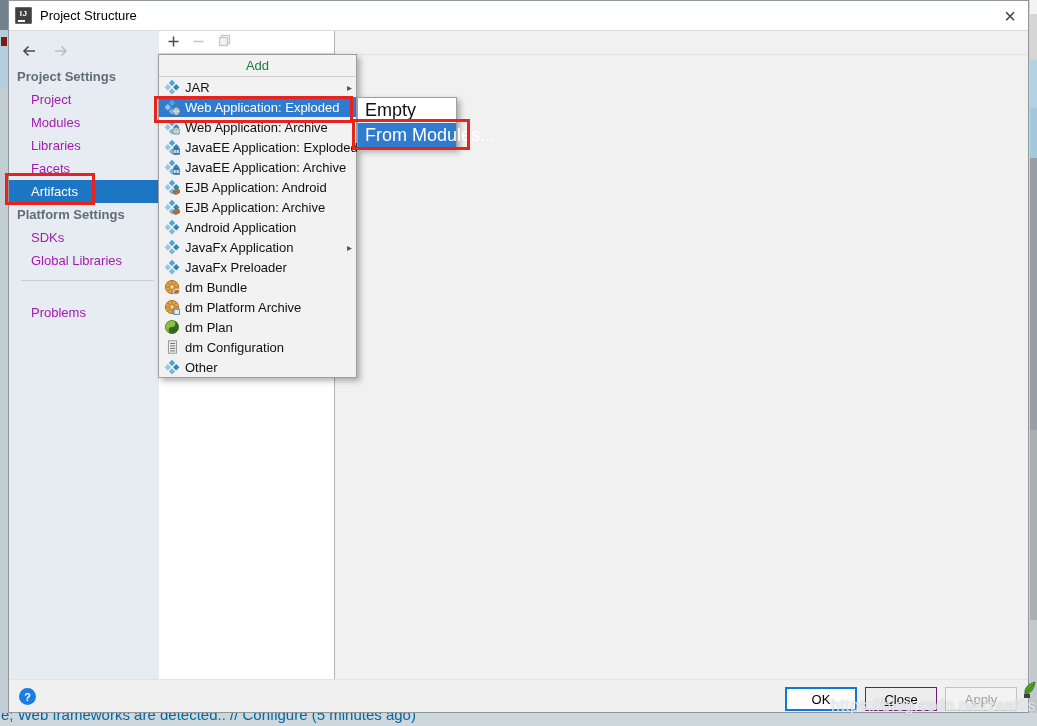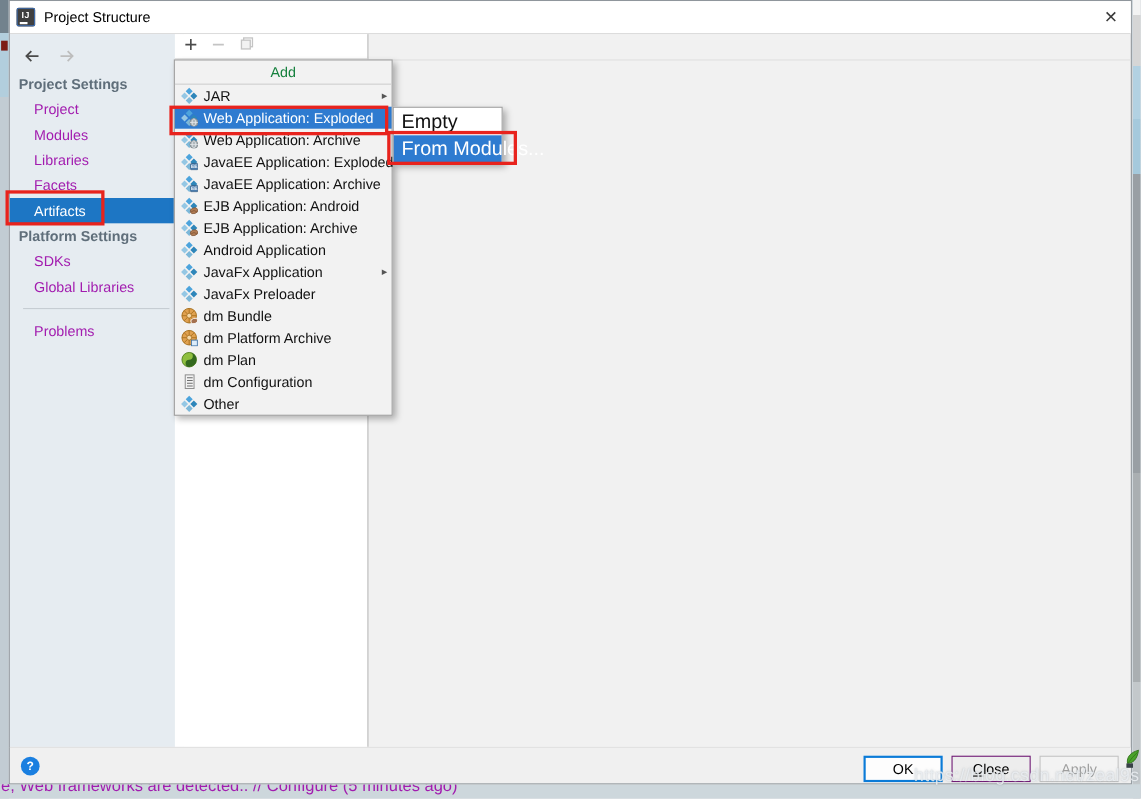--- a/index.html
+++ b/index.html
@@ -11,42 +11,42 @@
        font-family:"Liberation Sans",sans-serif;}
 
   
   .bg-left{position:absolute;left:0;top:0;width:8px;height:726px;
     background:linear-gradient(180deg,#72828d 0,#72828d 30px,#b2cedd 30px,#b2cedd 88px,#c2ccd3 88px,#c2ccd3 726px);}
   .bg-left-mark{position:absolute;left:1px;top:37px;width:6px;height:9px;background:#7d1b15;}
   .bg-right{position:absolute;left:1030px;top:0;width:7px;height:726px;
     background:linear-gradient(180deg,#f3f3f3 0,#f3f3f3 14px,#d6d6d6 14px,#d6d6d6 60px,#b2d1e2 60px,#b2d1e2 108px,
       #a5c9dc 108px,#a5c9dc 158px,#999fa4 158px,#999fa4 430px,#aaafb2 430px,#aaafb2 620px,#c3c8cb 620px,#c3c8cb 726px);}
   .bg-bottom{position:absolute;left:0;top:713px;width:1037px;height:13px;background:#cdd7dc;overflow:hidden;}
-  .bg-bottom span{display:block;margin-top:-7px;font-size:15px;color:#a21caf;white-space:nowrap;padding-left:1px;}
+  .bg-bottom span{display:block;margin-top:-7px;font-size:15px;color:#0369a1;white-space:nowrap;padding-left:1px;}
 
   
   .dialog{position:absolute;left:8px;top:0;width:1021px;height:713px;background:#f1f1f1;
           border:1px solid #8f969c;}
   .titlebar{position:absolute;left:0;top:0;right:0;height:30px;background:#fff;border-bottom:1px solid #dcdcdc;
             display:flex;align-items:center;padding-left:6px;}
   .appicon{width:17px;height:17px;background:#404040;border-radius:2px;margin-right:8px;
            display:flex;flex-direction:column;justify-content:center;box-shadow:0 0 0 1px #3c6eb4 inset;}
   .appicon-txt{color:#fff;font-size:8px;font-weight:bold;line-height:8px;letter-spacing:.5px;text-align:center}
   .appicon-bar{width:7px;height:2px;background:#fff;margin:2px 0 0 3px}
   .title{font-size:13px;color:#000}
   .closebtn{margin-left:auto;width:36px;height:30px;display:flex;align-items:center;justify-content:center;
             font-size:20px;line-height:20px;color:#3a3a3a;cursor:default}
 
   .sidebar{position:absolute;left:0;top:30px;width:158px;bottom:33px;background:#e6ecf1;border-right:1px solid #dde3e8;}
   .nav-arrows{padding:10px 0 0 12px;height:34px;display:flex;gap:16px;align-items:center}
   .side-header{height:23px;line-height:23px;padding-left:8px;font-weight:bold;color:#5f6e7a;font-size:13px;white-space:nowrap}
   .side-item{height:23px;line-height:23px;padding-left:22px;font-size:13px;color:#a21caf;white-space:nowrap}
   .side-item.selected{background:var(--side-sel);color:#fff}
   .side-divider{height:1px;background:#c6cdd3;margin:8px 12px}
-  .side-item.extra{margin-top:8px}
+  .side-item.extra{margin-top:20px}
 
   .listpanel{position:absolute;left:150px;top:30px;width:176px;bottom:33px;background:#fff;border-right:1px solid #b5b5b5;}
   .mini-toolbar{height:23px;border-bottom:1px solid #d8d8d8;display:flex;align-items:center;gap:14px;padding-left:9px}
   .toolbar-hline{position:absolute;left:326px;top:53px;right:0;height:1px;background:#e0e0e0}
 
   .bottombar{position:absolute;left:0;right:0;bottom:0;height:33px;background:#f0f0f0;border-top:1px solid #e2e2e2}
   .help{position:absolute;left:10px;top:8px;width:17px;height:17px;border-radius:50%;background:var(--help-blue);
         color:#fff;font-size:11px;font-weight:bold;display:flex;align-items:center;justify-content:center}
   .btn{position:absolute;top:7px;width:72px;height:24px;font-size:13px;font-family:inherit;color:#000;
        background:#ededed;border:1px solid #701a75;padding:0}

